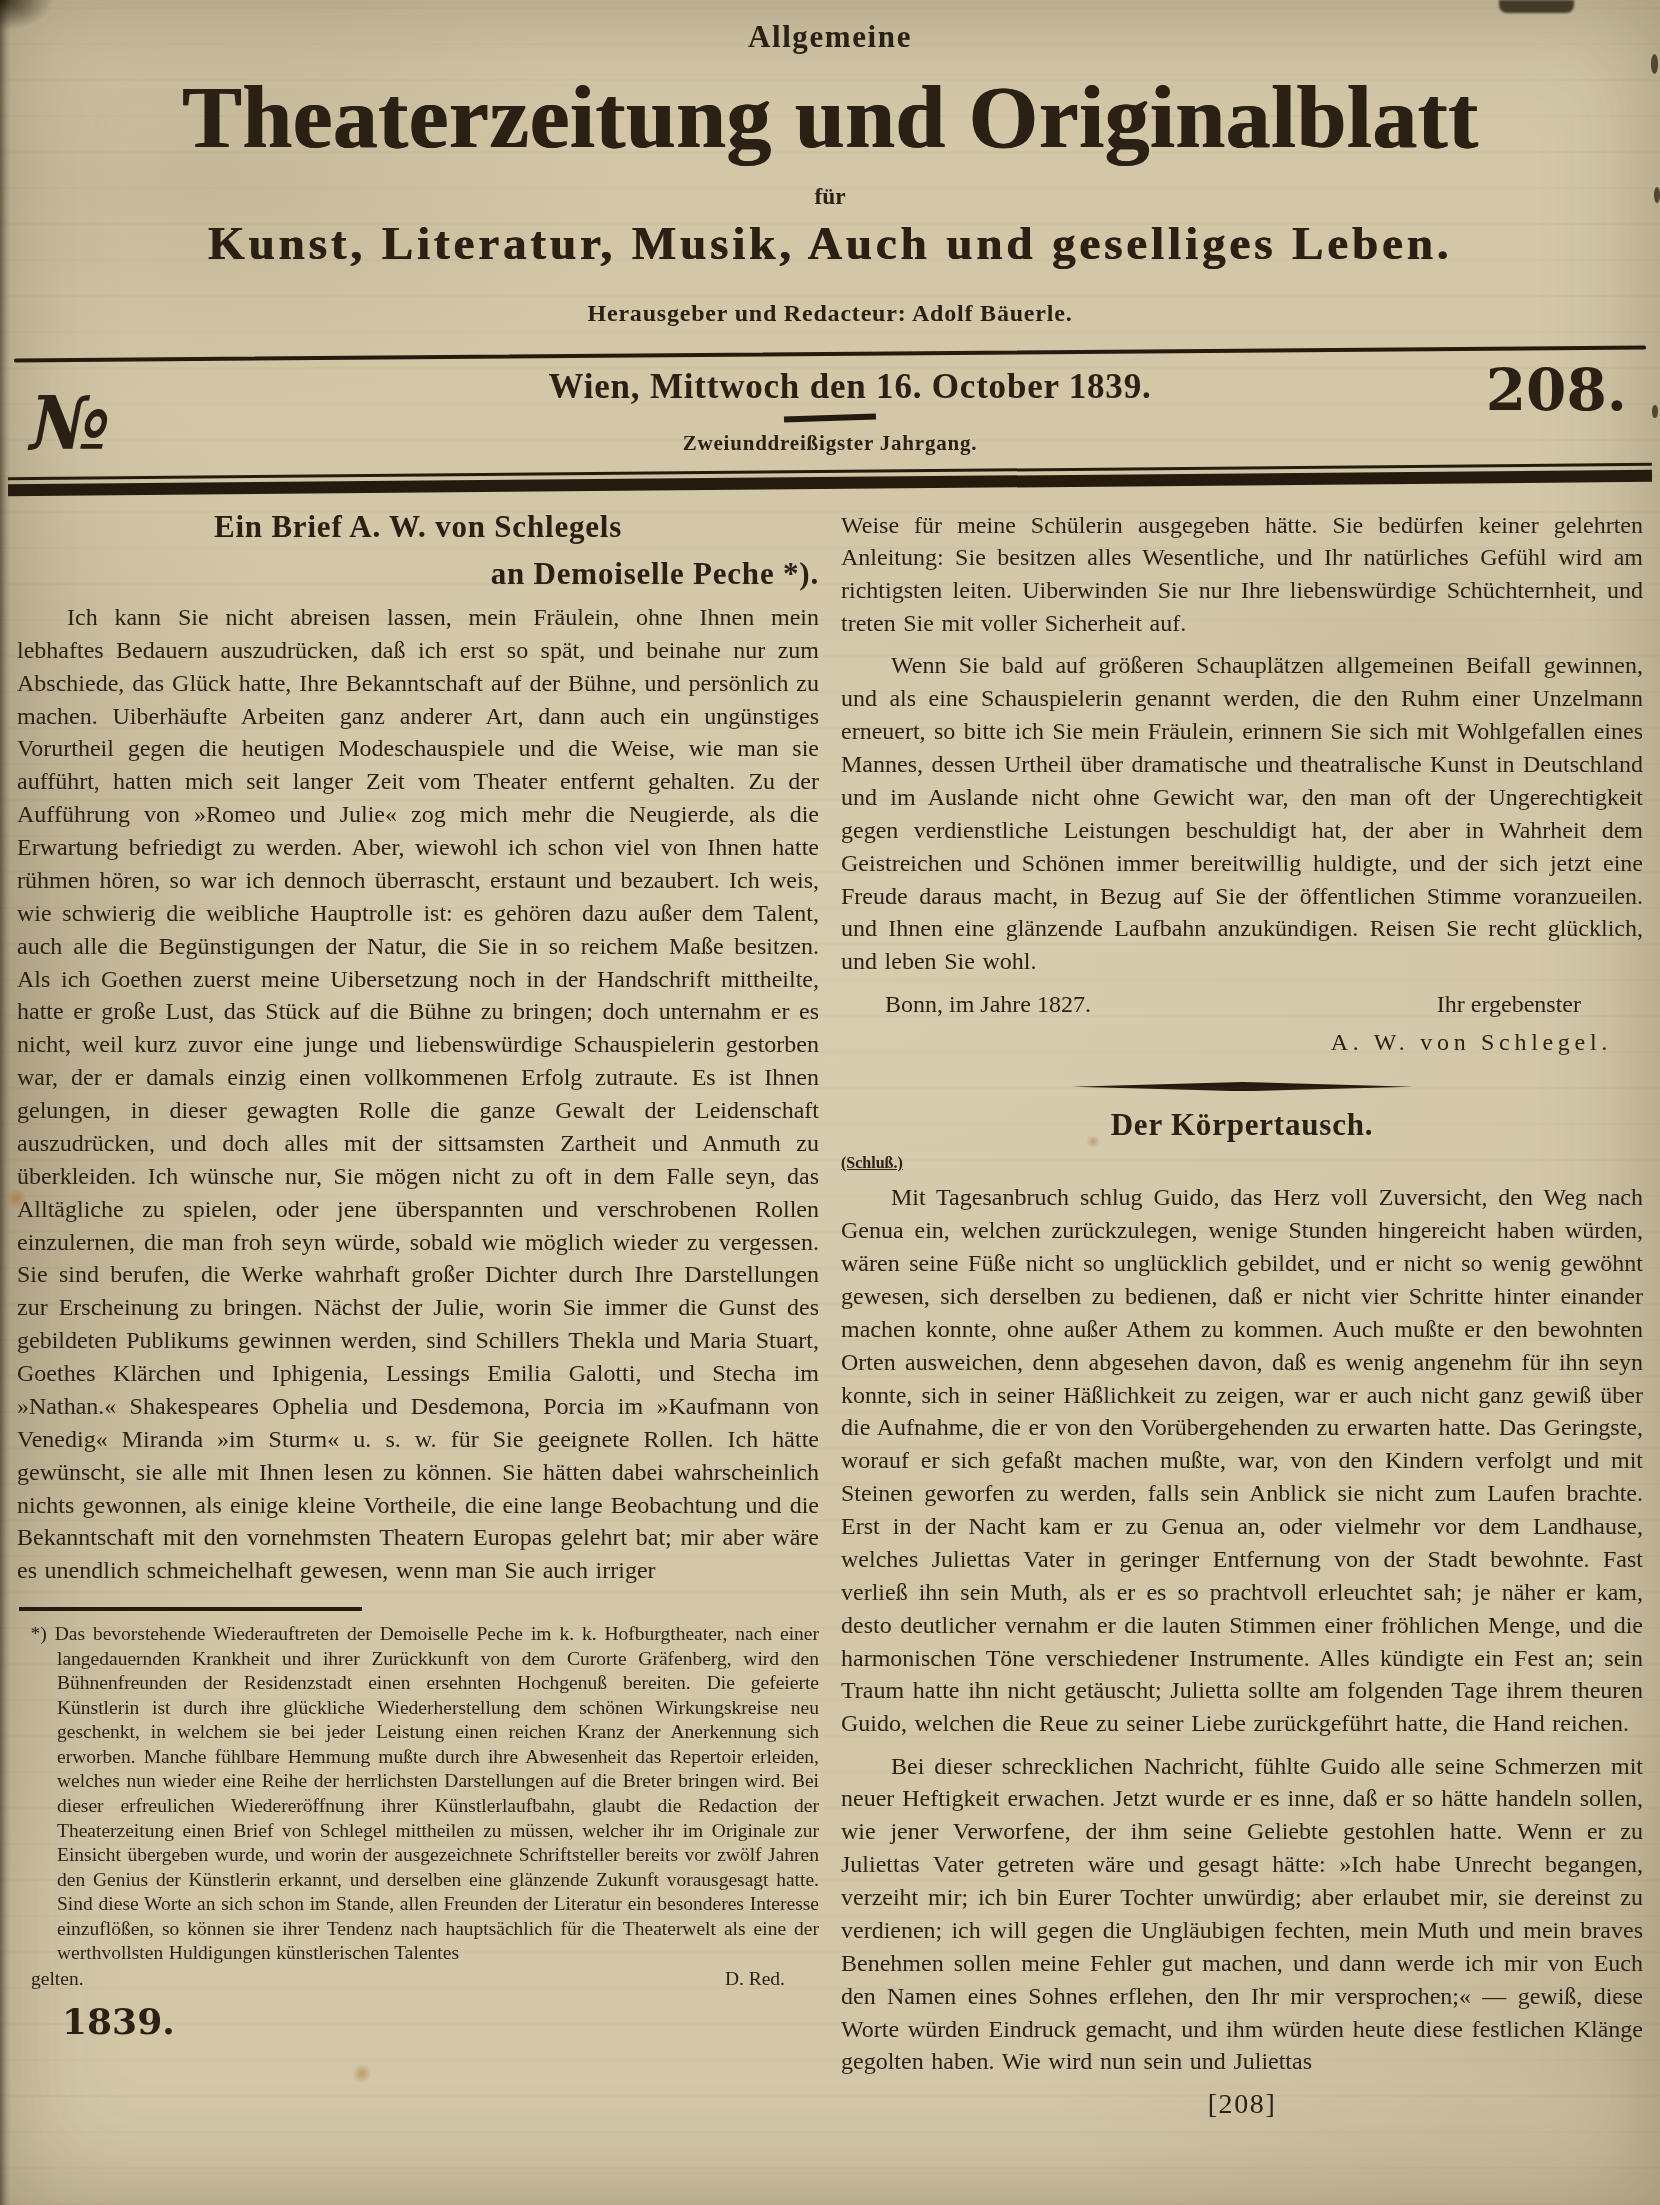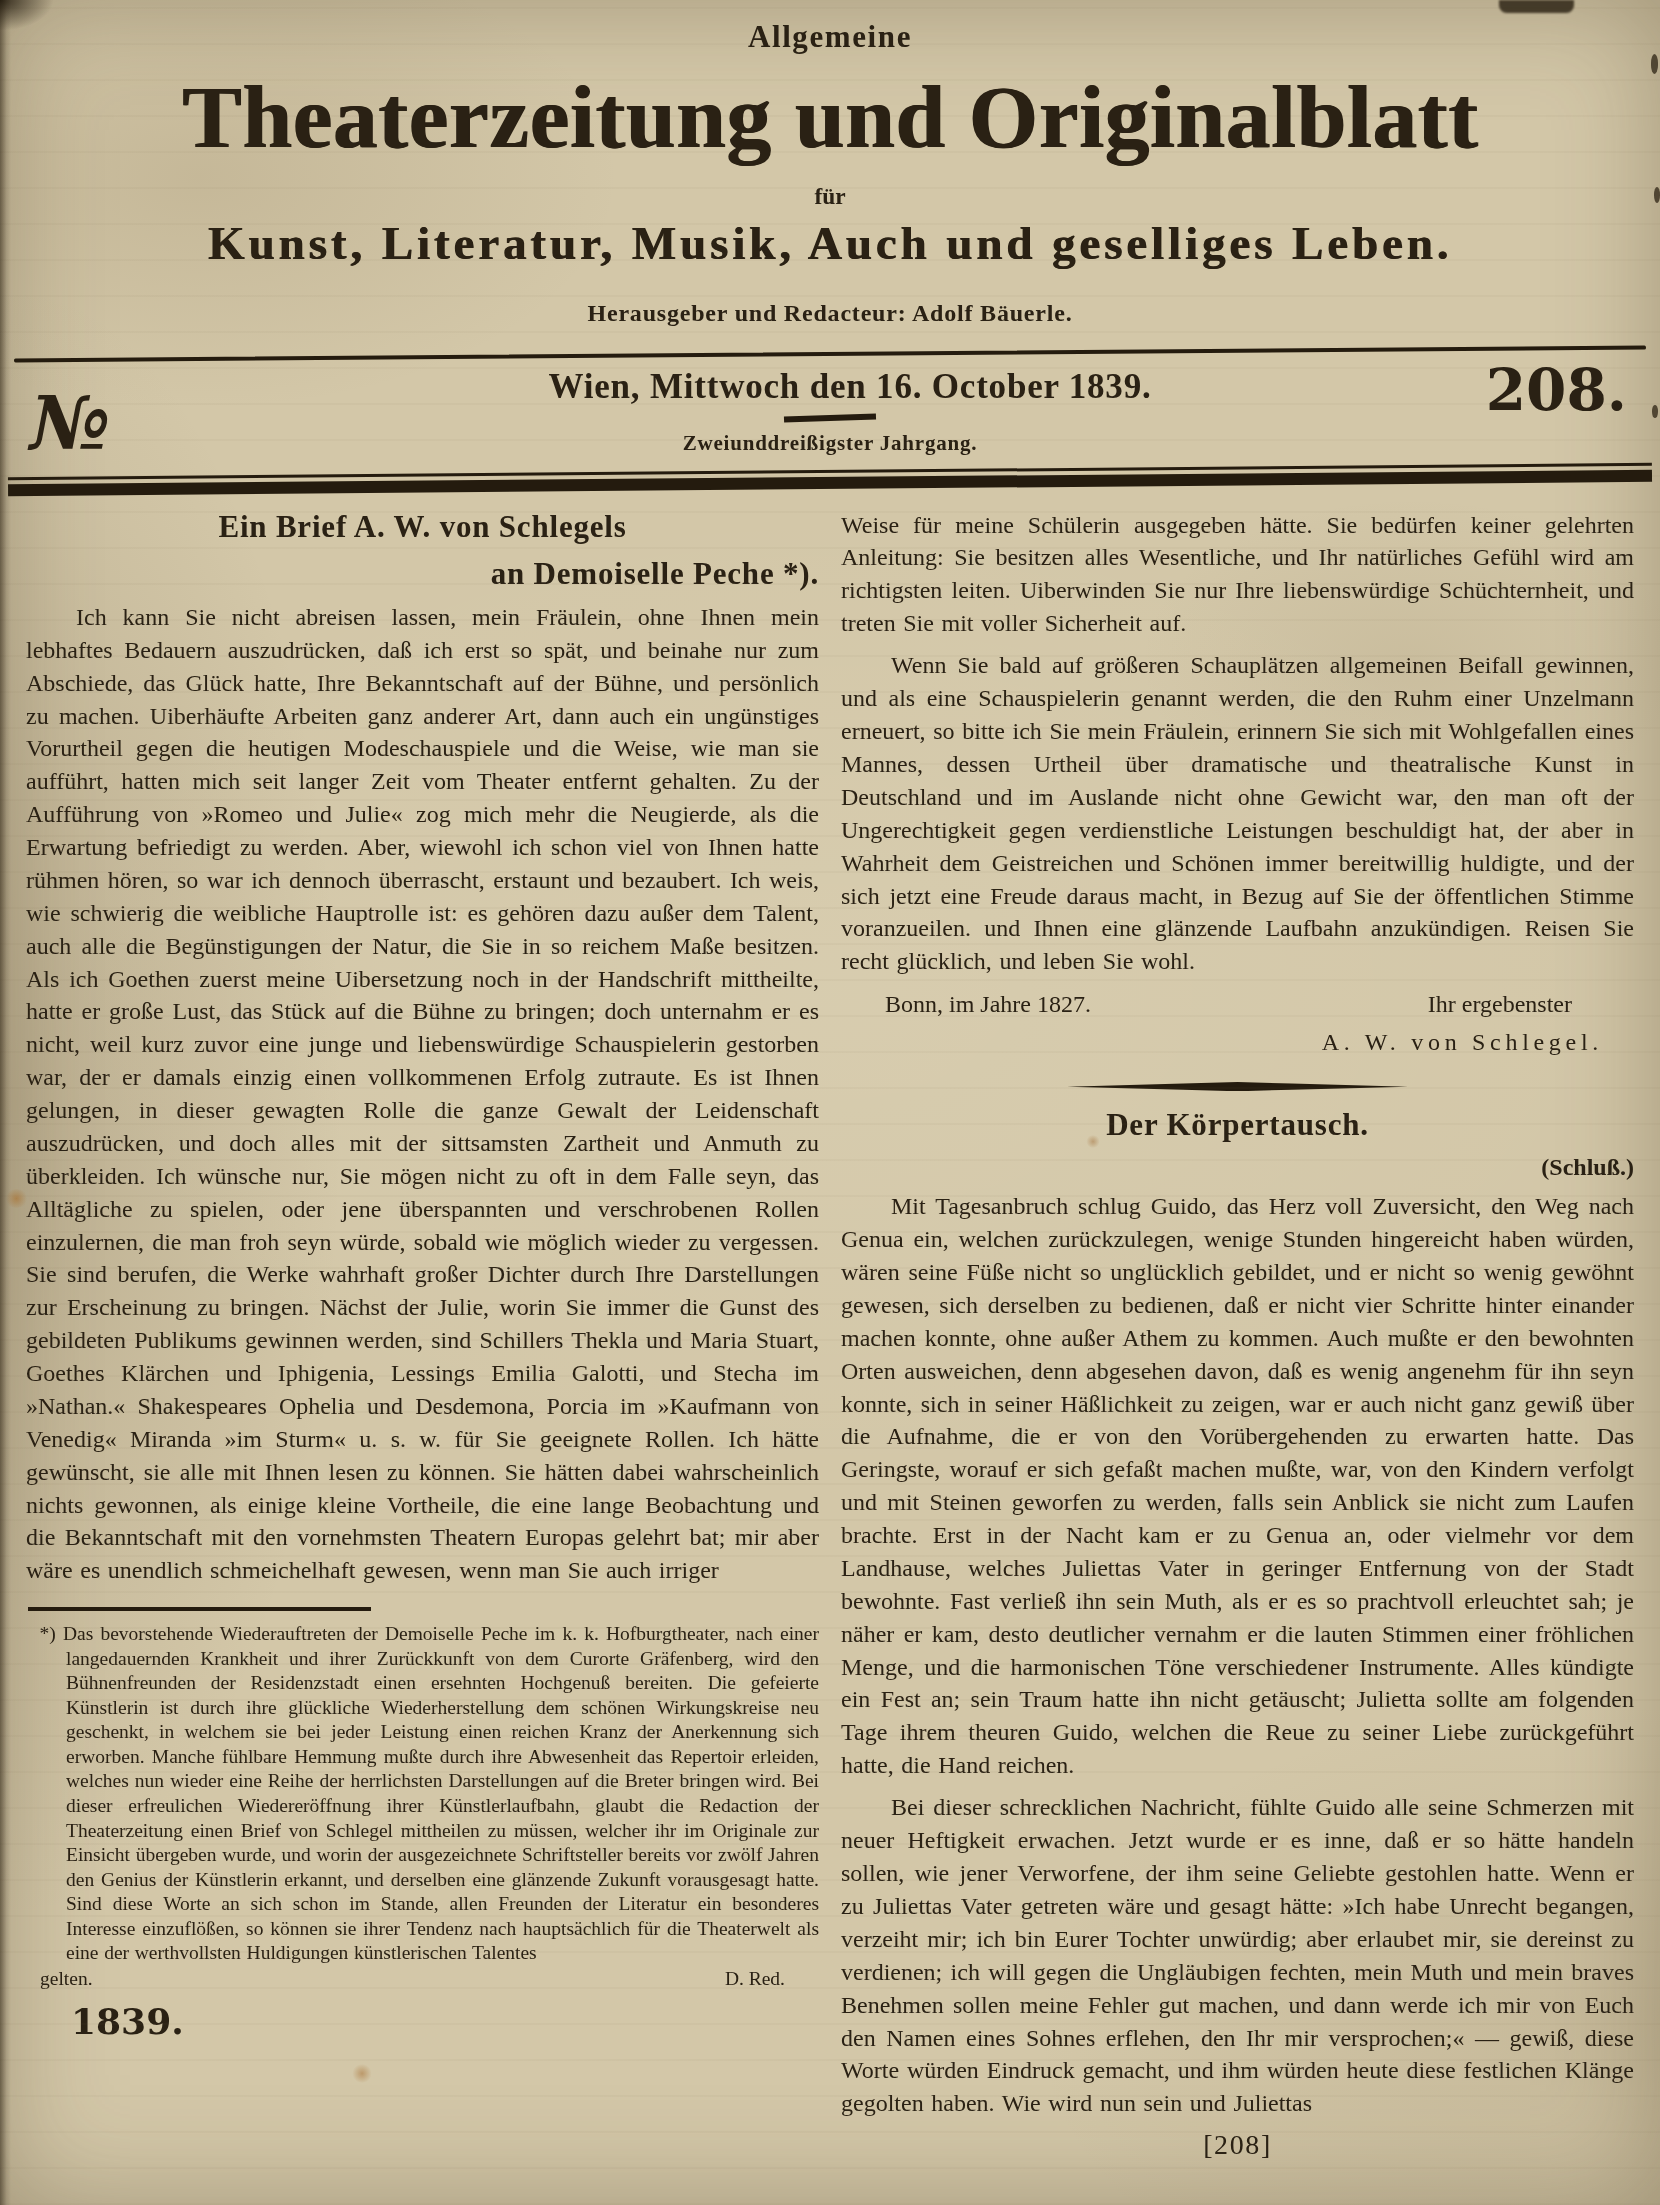--- a/index.html
+++ b/index.html
@@ -50,26 +50,26 @@
     font-family:"DejaVu Serif", serif;}
   .issue-num{position:absolute;right:33px;top:0;font-size:58px;font-weight:bold;
     font-family:"DejaVu Serif", serif;}
   .date-line{text-align:center;font-size:35px;font-weight:bold;padding-top:11px;letter-spacing:0.8px;margin-left:40px;}
   .date-underline{width:92px;height:6.2px;background:#241b0e;margin:7.8px auto 0;transform:rotate(-2deg);}
   .volume-line{text-align:center;font-size:21px;font-weight:bold;margin-top:9.3px;letter-spacing:0.8px;}
   .double-rule{margin:14px 7.8px 0;transform:rotate(-0.5deg);}
   .double-rule .thin{height:3.1px;background:#241b0e;}
   .double-rule .thick{height:11.7px;background:#241b0e;margin-top:3.9px;}
 
-  .columns{display:flex;gap:22px;padding:11px 26px 0;}
+  .columns{display:flex;gap:22px;padding:11px 17px 0;}
   .col{flex:1;min-width:0;}
 
   .art-title{text-align:center;font-size:31px;font-weight:bold;margin:9.3px 0 0;letter-spacing:0.8px;}
   .art-title2{text-align:right;font-size:31px;font-weight:bold;margin:11px 0 4.7px;letter-spacing:0.8px;}
-  .art-subtitle-small{text-align:right;font-size:24px;font-weight:bold;margin:11px 0 4.7px;}
+  .art-subtitle-small{text-align:left;font-size:16px;font-weight:bold;margin:11px 0 4.7px;text-decoration:underline;}
 
   .body-par{font-size:24px;line-height:1.37;text-align:justify;margin:9.3px 0 0;
     text-indent:50px;word-spacing:1.6px;}
   .body-par.no-indent{text-indent:0;}
 
   .fn-rule{width:343px;height:3.9px;background:#241b0e;margin:20px 0 11px 1.6px;}
   .footnote{font-size:19.5px;line-height:1.26;text-align:justify;padding-left:40px;text-indent:-26.5px;
     word-spacing:0.8px;margin:0;}
   .fn-last{display:flex;justify-content:space-between;font-size:19.5px;padding-left:14px;
     padding-right:34px;margin-top:2.3px;}

